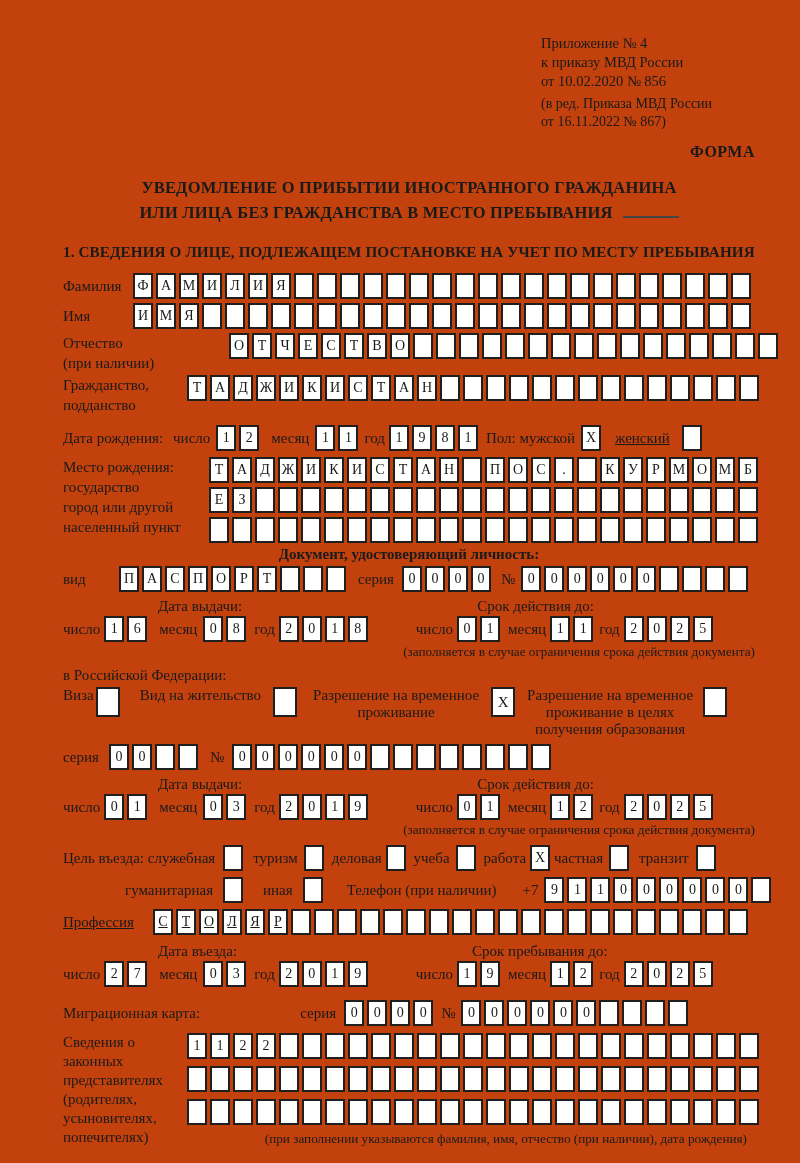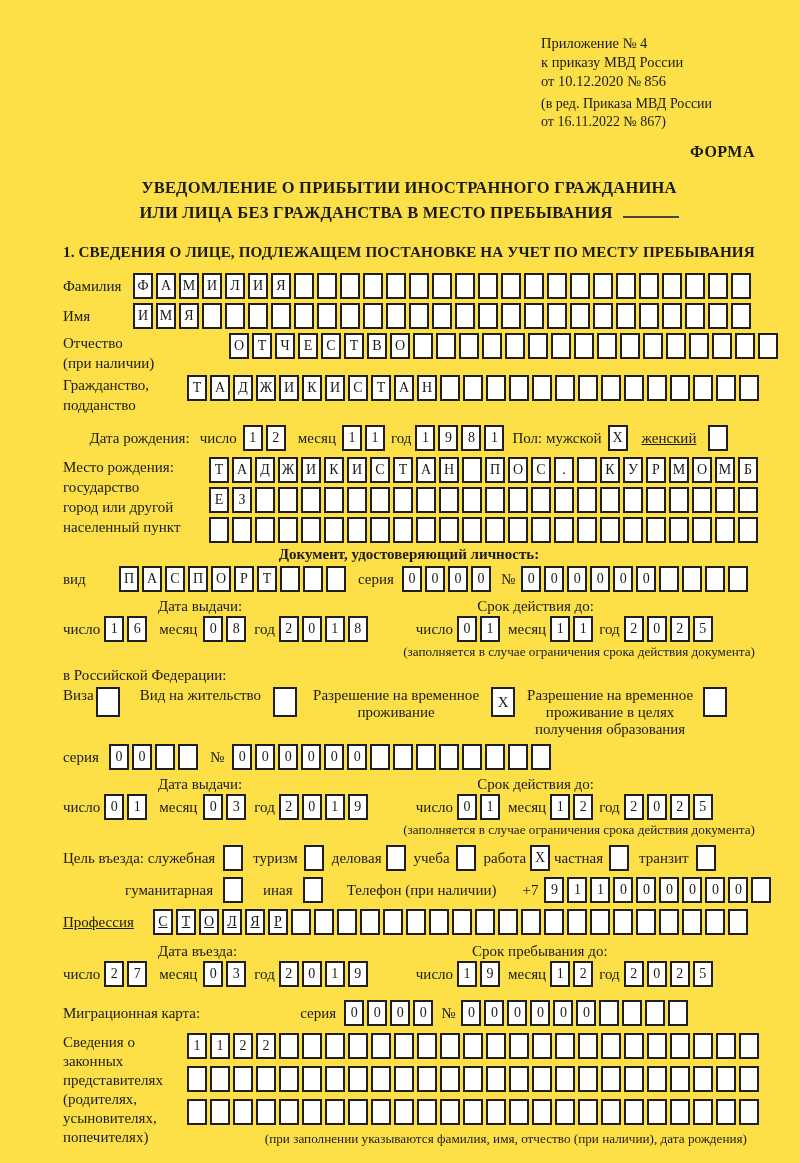--- a/index.html
+++ b/index.html
@@ -1,17 +1,17 @@
 <!DOCTYPE html>
 <html><head>
 <meta charset="utf-8">
 <style>
   html,body{margin:0;padding:0;background:#e8e8e8;}
   .page{
-    width:800px;height:1163px;background:#fde047;box-sizing:border-box;
+    width:800px;height:1163px;background:#c2410c;box-sizing:border-box;
     padding:34px 45px 0 63px;overflow:hidden;margin:0 auto;
     font-family:"Liberation Serif","DejaVu Serif",serif;color:#1a1a1a;
   }
   .appendix{margin-left:auto;width:214px;font-size:14.5px;line-height:19px;}
   .appendix .amend{margin-top:4px;font-size:14px;line-height:18px;}
   .forma{text-align:right;font-weight:bold;font-size:16px;margin-top:12px;letter-spacing:.5px;}
   .title{text-align:center;font-weight:bold;font-size:16.5px;line-height:25px;margin-top:14px;letter-spacing:.2px;}
   .blank{display:inline-block;width:56px;border-bottom:2px solid #444;margin-left:10px;}
   .section{font-weight:bold;font-size:15.2px;margin-top:18px;letter-spacing:.1px;white-space:nowrap;}
   .line{display:flex;align-items:center;flex-wrap:nowrap;}
@@ -31,21 +31,21 @@
   .rowstack{display:flex;flex-direction:column;gap:4px;}
 </style>
 </head>
 <body>
 
 <div class="page">
 
   <div class="appendix">
     <div>Приложение № 4</div>
     <div>к приказу МВД России</div>
-    <div>от 10.12.2020 № 856</div>
+    <div>от 10.02.2020 № 856</div>
     <div class="amend">
       <div>(в ред. Приказа МВД России</div>
       <div>от 16.11.2022 № 867)</div>
     </div>
   </div>
 
   <div class="forma">ФОРМА</div>
 
   <div class="title">
     <div>УВЕДОМЛЕНИЕ О ПРИБЫТИИ ИНОСТРАННОГО ГРАЖДАНИНА</div>
@@ -183,21 +183,21 @@
             <div class="cell"></div>
             <div class="cell"></div>
             <div class="cell"></div>
             <div class="cell"></div>
             <div class="cell"></div>
             <div class="cell"></div>
             <div class="cell"></div>
           </div>
         </div>
       </div>
-      <div class="line" style="margin-top: 10px; justify-content: center;">
+      <div class="line" style="margin-top: 10px;">
         <span class="lbl">Дата рождения:</span>
         <span class="lbl" style="margin-left: 10px;">число</span>
         <div class="cells" style="margin-left: 6px;">
           <div class="cell">1</div>
           <div class="cell">2</div>
         </div>
         <span class="lbl" style="margin-left: 12px;">месяц</span>
         <div class="cells" style="margin-left: 6px;">
           <div class="cell">1</div>
           <div class="cell">1</div>

